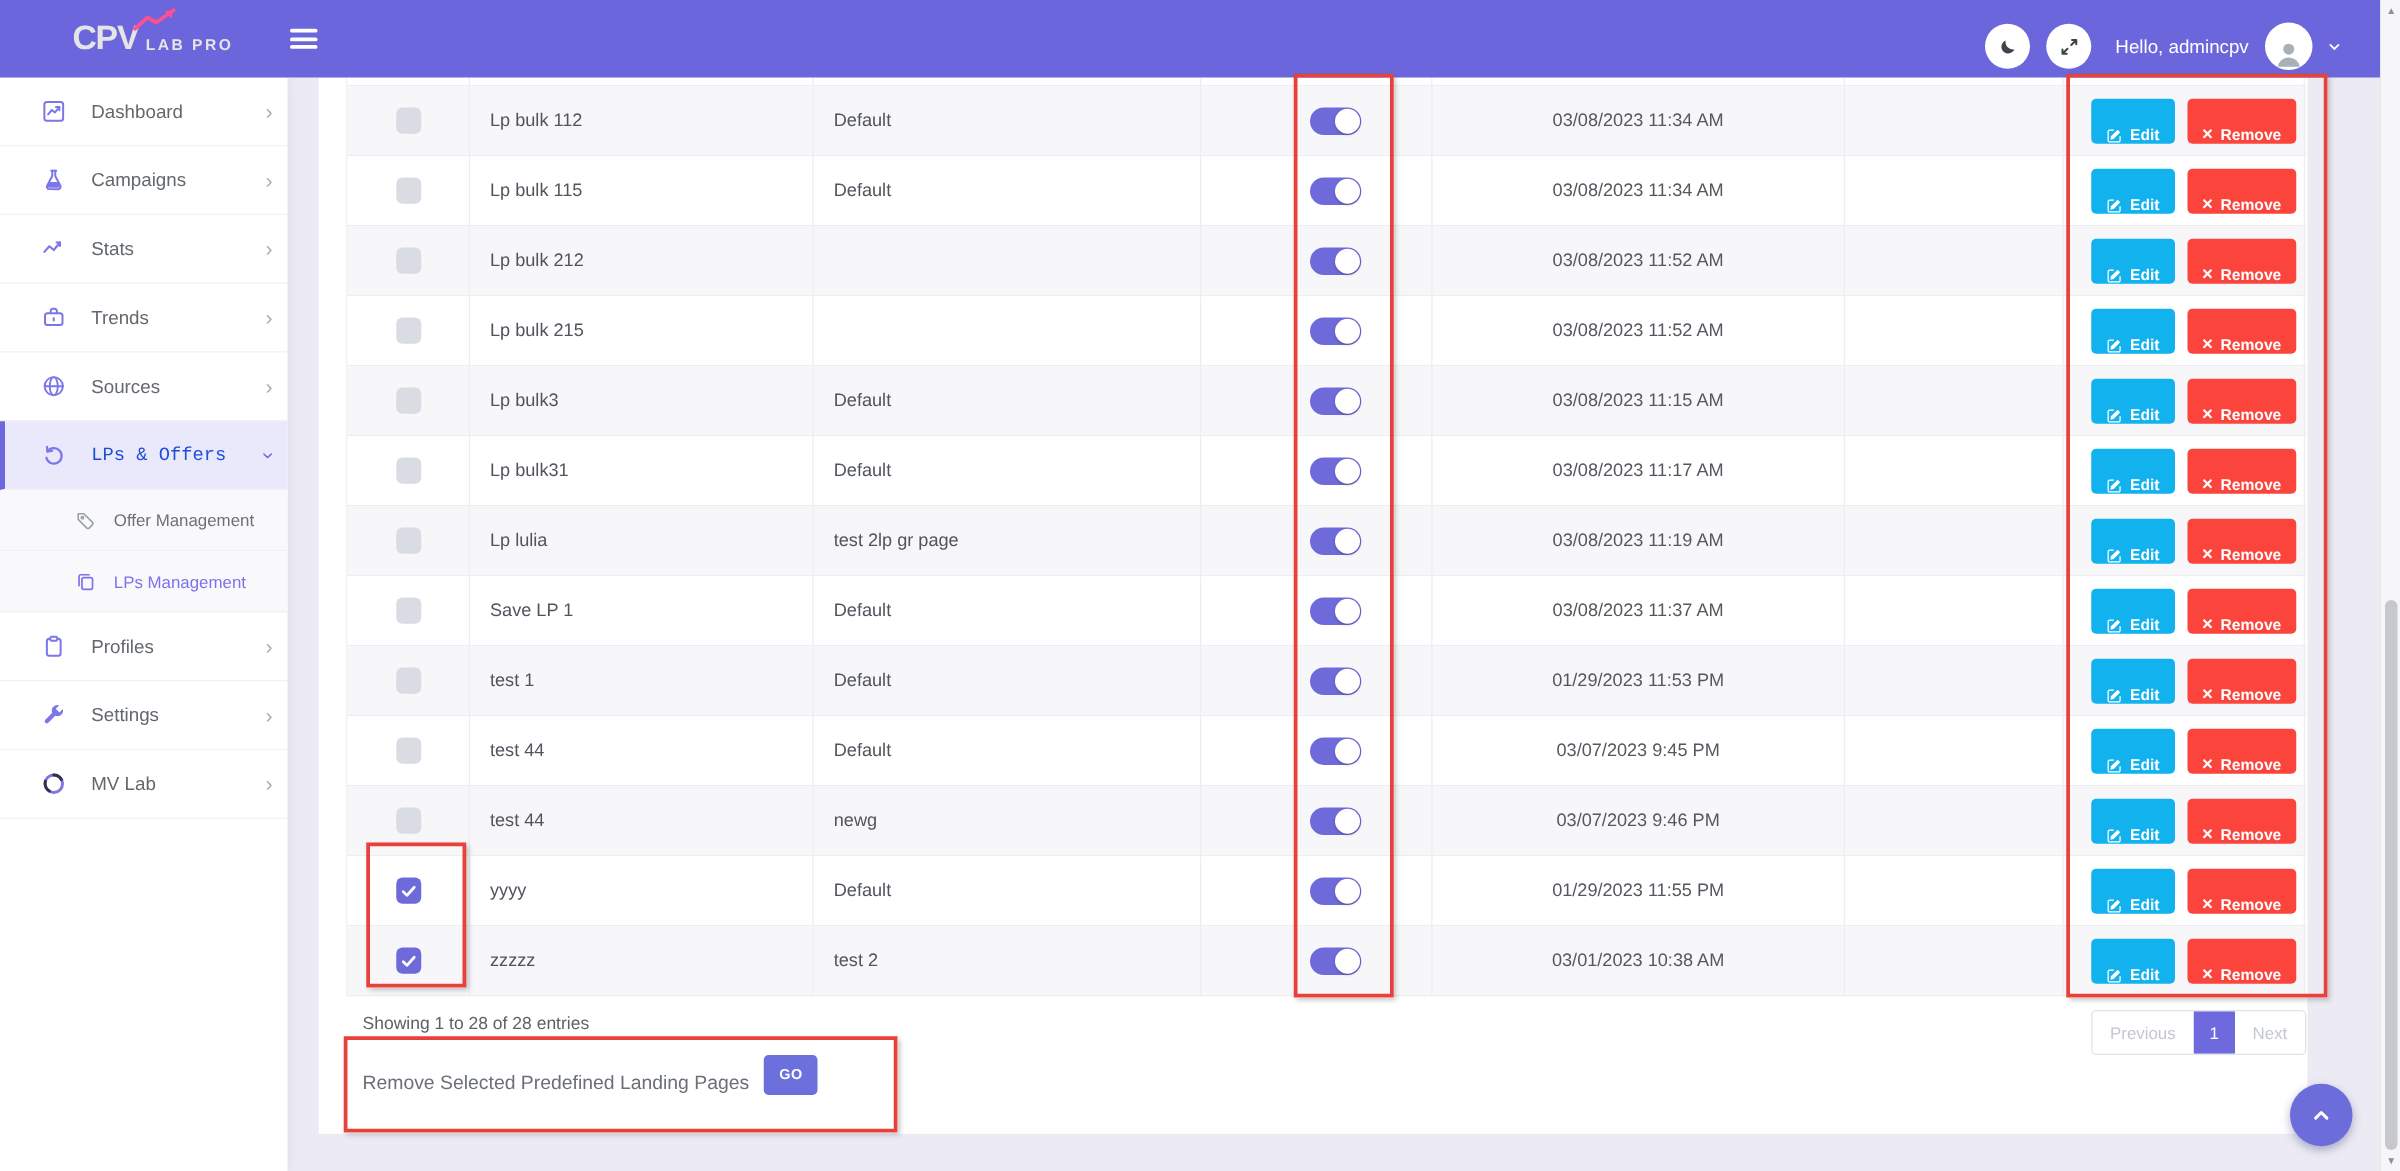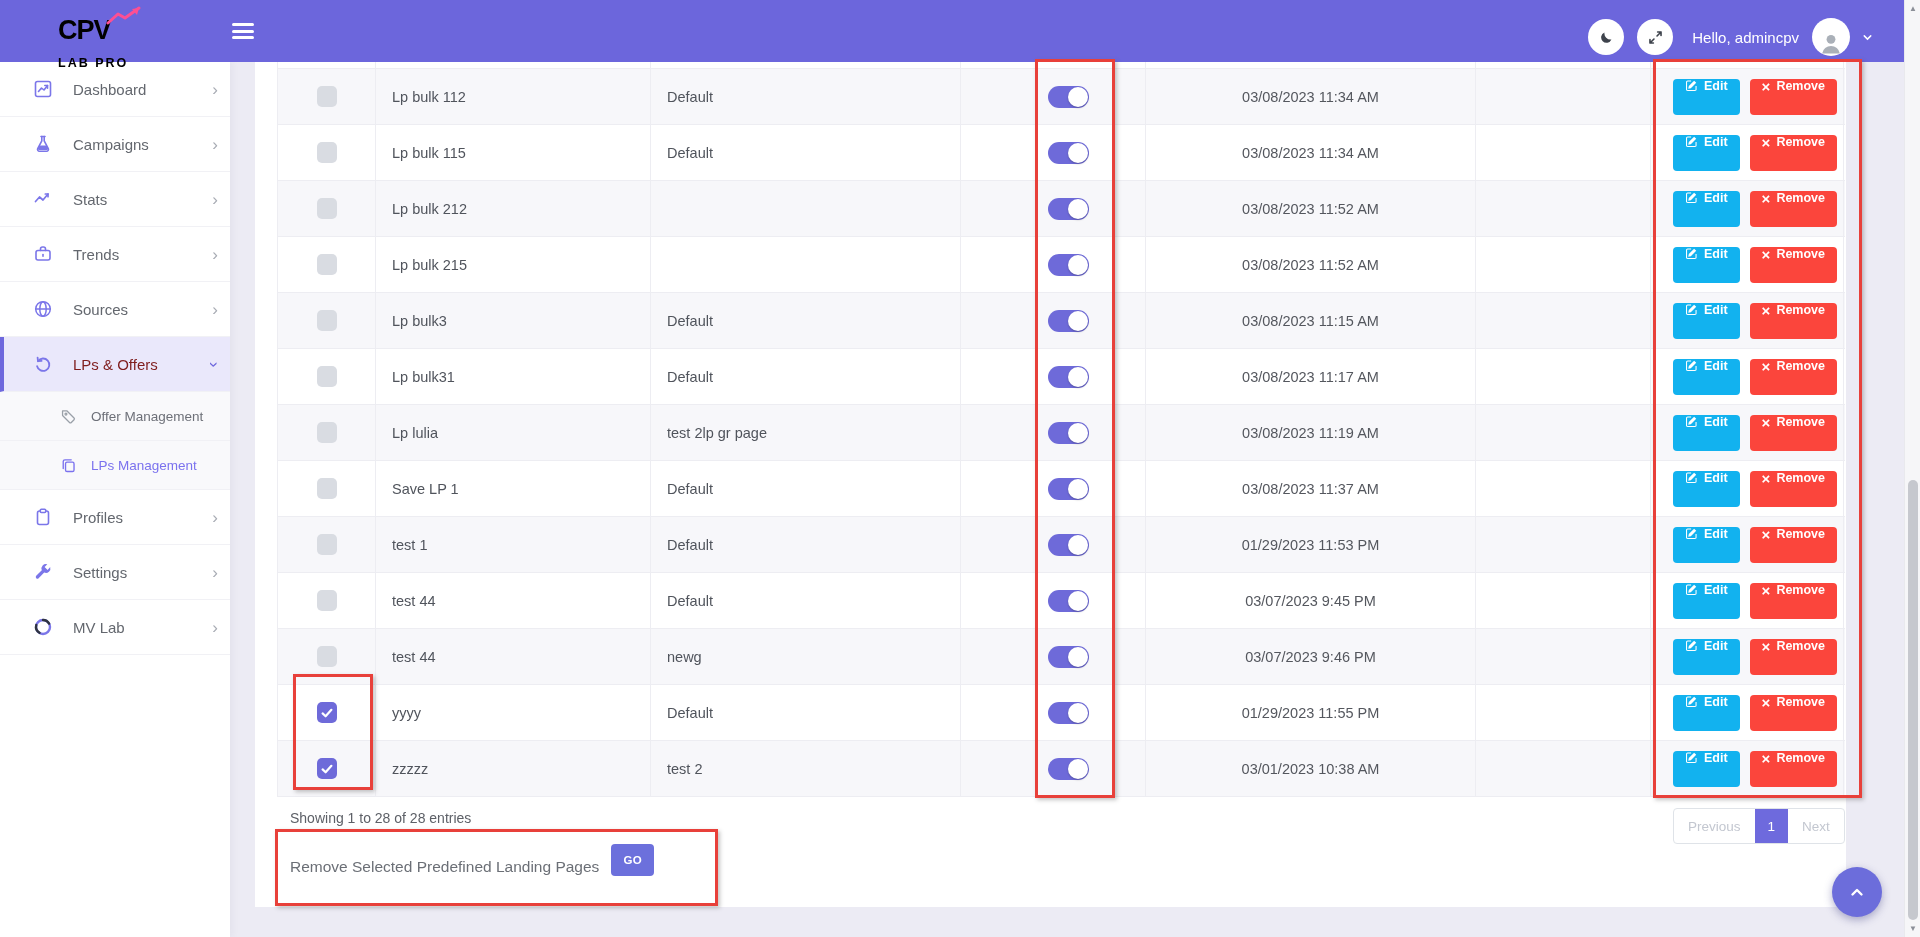--- a/index.html
+++ b/index.html
@@ -4,40 +4,40 @@
 <style>
   * { margin:0; padding:0; box-sizing:border-box; }
   html,body { background:#d8d8de; }
   .stage {
     position:relative; width:1920px; height:937px; overflow:hidden;
     background:#ecebf4; font-family:"Liberation Sans", sans-serif;
   }
 
   
   .hdr { position:absolute; left:0; top:0; width:1904px; height:62px; background:#6c66dc; z-index:30; }
-  .logo { position:absolute; left:58px; top:10px; display:flex; gap:6px; color:#000000;flex-direction:column; }
+  .logo { position:absolute; left:58px; top:10px; display:flex; align-items:flex-end; gap:6px; color:#e5e5e5; }
   .logo-mark { font-size:27px; font-weight:bold; letter-spacing:-1px; line-height:40px; }
   .logo-arrow { position:absolute; left:48px; top:-4px; }
   .logo-sub { font-size:12.5px; font-weight:bold; letter-spacing:2px; padding-bottom:7px; }
   .hamburger { position:absolute; left:232px; top:21px; width:24px; height:20px; display:flex; flex-direction:column; justify-content:space-between; padding:2px 0; cursor:pointer; }
   .hamburger span { display:block; width:22px; height:3px; background:#fff; border-radius:2px; }
   .hdr-right { position:absolute; right:30px; top:0; height:74px; display:flex; align-items:center; gap:13px; }
   .circle-btn { width:36px; height:36px; border-radius:50%; background:#fff; border:none; display:flex; align-items:center; justify-content:center; cursor:pointer; }
   .greeting { color:#fff; font-size:15px; margin-left:6px; }
   .avatar { width:38px; height:38px; border-radius:50%; background:#fff; display:flex; align-items:flex-end; justify-content:center; overflow:hidden; }
   .hdr-chev { margin-left:-2px; }
 
   
   .sidebar { position:absolute; left:0; top:62px; width:230px; height:875px; background:#fff; box-shadow:2px 0 8px rgba(40,40,80,.05); z-index:20; }
   .s-item { height:55px; display:flex; align-items:center; padding:0 12px 0 33px; border-bottom:1px solid #f1f1f5; color:#63676e; cursor:pointer; }
   .s-item .s-ic { width:20px; height:20px; color:#7b76e9; flex:0 0 auto; display:flex; }
   .s-item .s-lbl { font-size:15px; margin-left:20px; }
   .s-item .s-chev { margin-left:auto; color:#a8acb4; font-size:17px; line-height:1; }
   .s-item.active { background:#eae8fb; border-left:4px solid #6e68dd; padding-left:29px; color:#6e68dd; }
-  .s-item.active .s-lbl { color:#7f1d1d; }
+  .s-item.active .s-lbl { color:#1d4ed8;font-family:Liberation Mono, monospace; }
   .s-item.active .s-chev { color:#6e68dd; transform:rotate(90deg); }
   .s-sub { height:49px; display:flex; align-items:center; padding-left:60px; background:#f9f9fb; border-bottom:1px solid #f1f1f5; cursor:pointer; }
   .s-sub .s-ic { width:17px; height:17px; color:#9aa0a8; display:flex; }
   .s-sub .s-lbl { font-size:13.5px; color:#6d7078; margin-left:14px; }
   .s-sub.active .s-ic { color:#7b72ee; }
   .s-sub.active .s-lbl { color:#7b72ee; }
 
   
   .card { position:absolute; left:255px; top:62px; width:1591px; height:845px; background:#fff; z-index:5; }
   .tbl { margin-left:22px; width:1568px; border-left:1px solid #ededf2; }
@@ -52,21 +52,21 @@
   .c-actions { padding-left:22px; gap:10px; }
 
   .cb { width:20px; height:21px; border-radius:5px; background:#d9dce2; display:flex; align-items:center; justify-content:center; cursor:pointer; }
   .cb svg { display:none; }
   .cb.checked { background:#6e6ad9; }
   .cb.checked svg { display:block; }
 
   .tg { width:41px; height:22px; border-radius:11px; background:#6e6ad9; position:relative; transform:translateX(15px); cursor:pointer; display:inline-block; }
   .tg .knob { position:absolute; right:1px; top:1px; width:20px; height:20px; border-radius:50%; background:#fff; box-shadow:0 1px 2px rgba(0,0,0,.25); }
 
-  .btn { border:none; border-radius:4px; height:36px; display:inline-flex; align-items:flex-start; gap:6px; color:#fff; font-size:12.5px; font-weight:bold; font-family:"Liberation Sans",sans-serif; cursor:pointer; padding:0 12px; }
+  .btn { border:none; border-radius:4px; height:36px; display:inline-flex; align-items:flex-end; gap:6px; color:#fff; font-size:12.5px; font-weight:bold; font-family:"Liberation Sans",sans-serif; cursor:pointer; padding:0 12px; }
   .btn.edit { background:#12b2ef; }
   .btn.remove { background:#fb453c; }
   .btn .x { font-size:15px; font-weight:bold; line-height:1; }
 
   
   .showing { position:absolute; left:290px; top:810px; font-size:14px; color:#5d6067; z-index:6; }
   .bulk { position:absolute; left:290px; top:844px; display:flex; align-items:flex-end; gap:12px; z-index:6; }
   .bulk-lbl { font-size:15.5px; color:#6b6f76; }
   .go-btn { width:43px; height:32px; background:#6c70dc; border:none; border-radius:4px; color:#fff; font-size:11.5px; font-weight:bold; letter-spacing:.5px; cursor:pointer; font-family:"Liberation Sans",sans-serif; }
   .pagination { position:absolute; left:1673px; top:808px; display:flex; border:1px solid #dfe3e8; border-radius:4px; overflow:hidden; background:#fff; z-index:6; }

